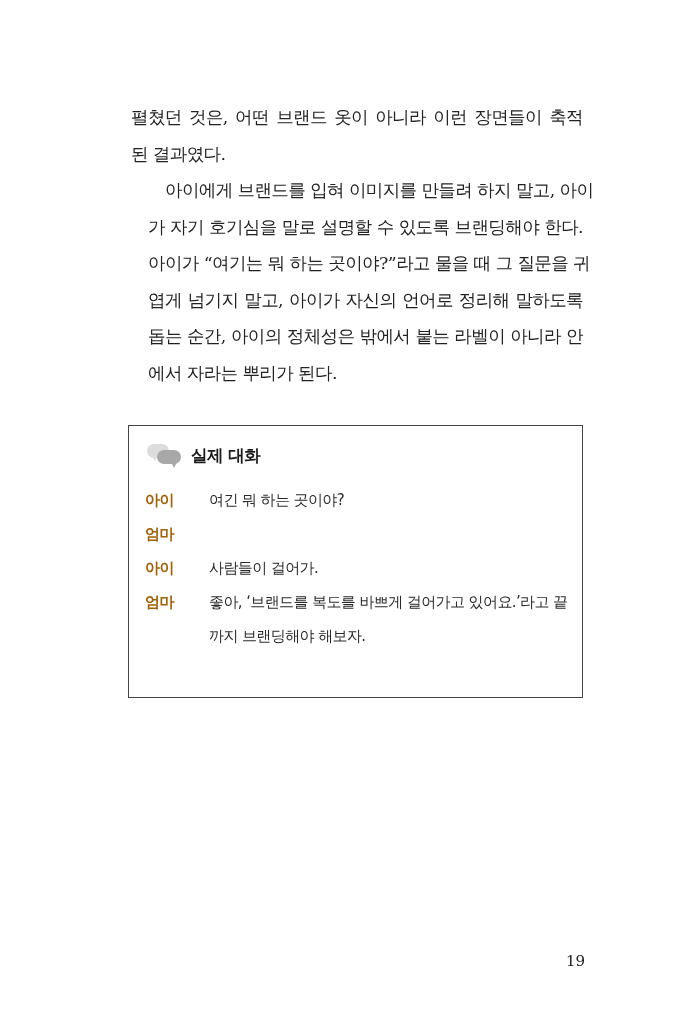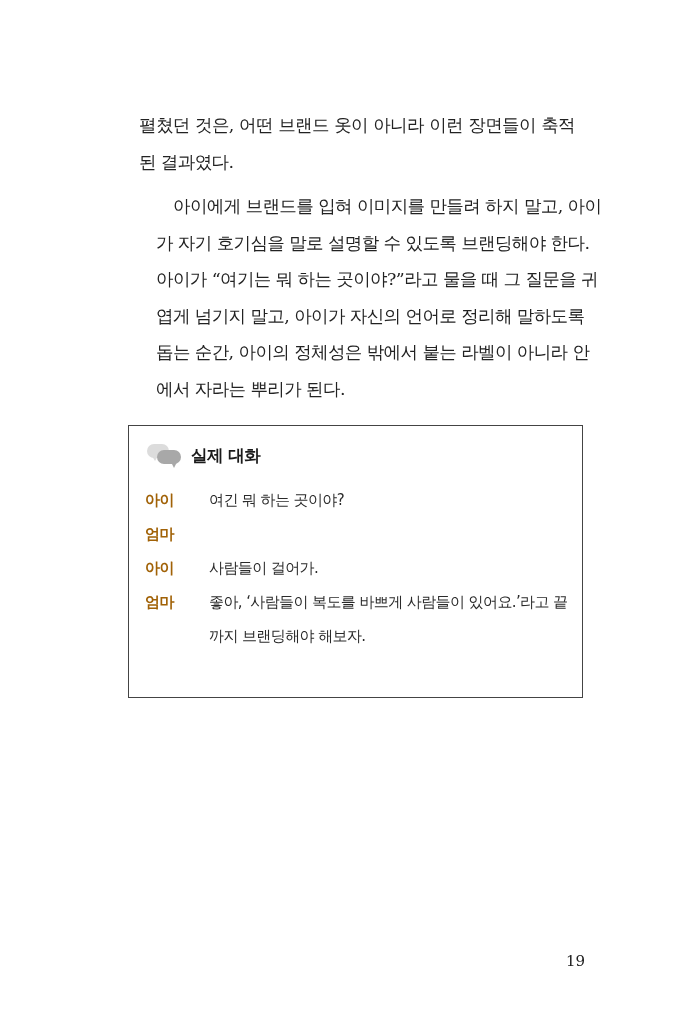--- a/index.html
+++ b/index.html
@@ -20,21 +20,21 @@
       left: 131px;
       top: 99px;
       width: 452px;
       font-size: 17.5px;
       line-height: 36.5px;
       letter-spacing: -0.6px;
       text-align: justify;
       text-align-last: left;
     }
     .body-text p {
-      margin: 8px;
+      margin: 0;
     }
     .body-text p.indent {
       text-indent: 17px;
     }
     .line {
       display: block;
       text-align: justify;
       text-align-last: justify;
       white-space: nowrap;
     }
@@ -183,20 +183,20 @@
     </div>
     <div class="dialog-row">
       <span class="speaker">아이</span>
       <span class="utterance">
         <span class="u-line">사람들이 걸어가.</span>
       </span>
     </div>
     <div class="dialog-row">
       <span class="speaker">엄마</span>
       <span class="utterance">
-        <span class="u-line">좋아, ‘사람들이 복도를 바쁘게 사람들이 있어요.’라고 끝</span>
+        <span class="u-line">좋아, ‘브랜드를 복도를 바쁘게 걸어가고 있어요.’라고 끝</span>
         <span class="u-line">까지 브랜딩해야 해보자.</span>
       </span>
     </div>
   </div>
 </div>
 
 <div class="page-number">19</div>
 
 </body></html>

